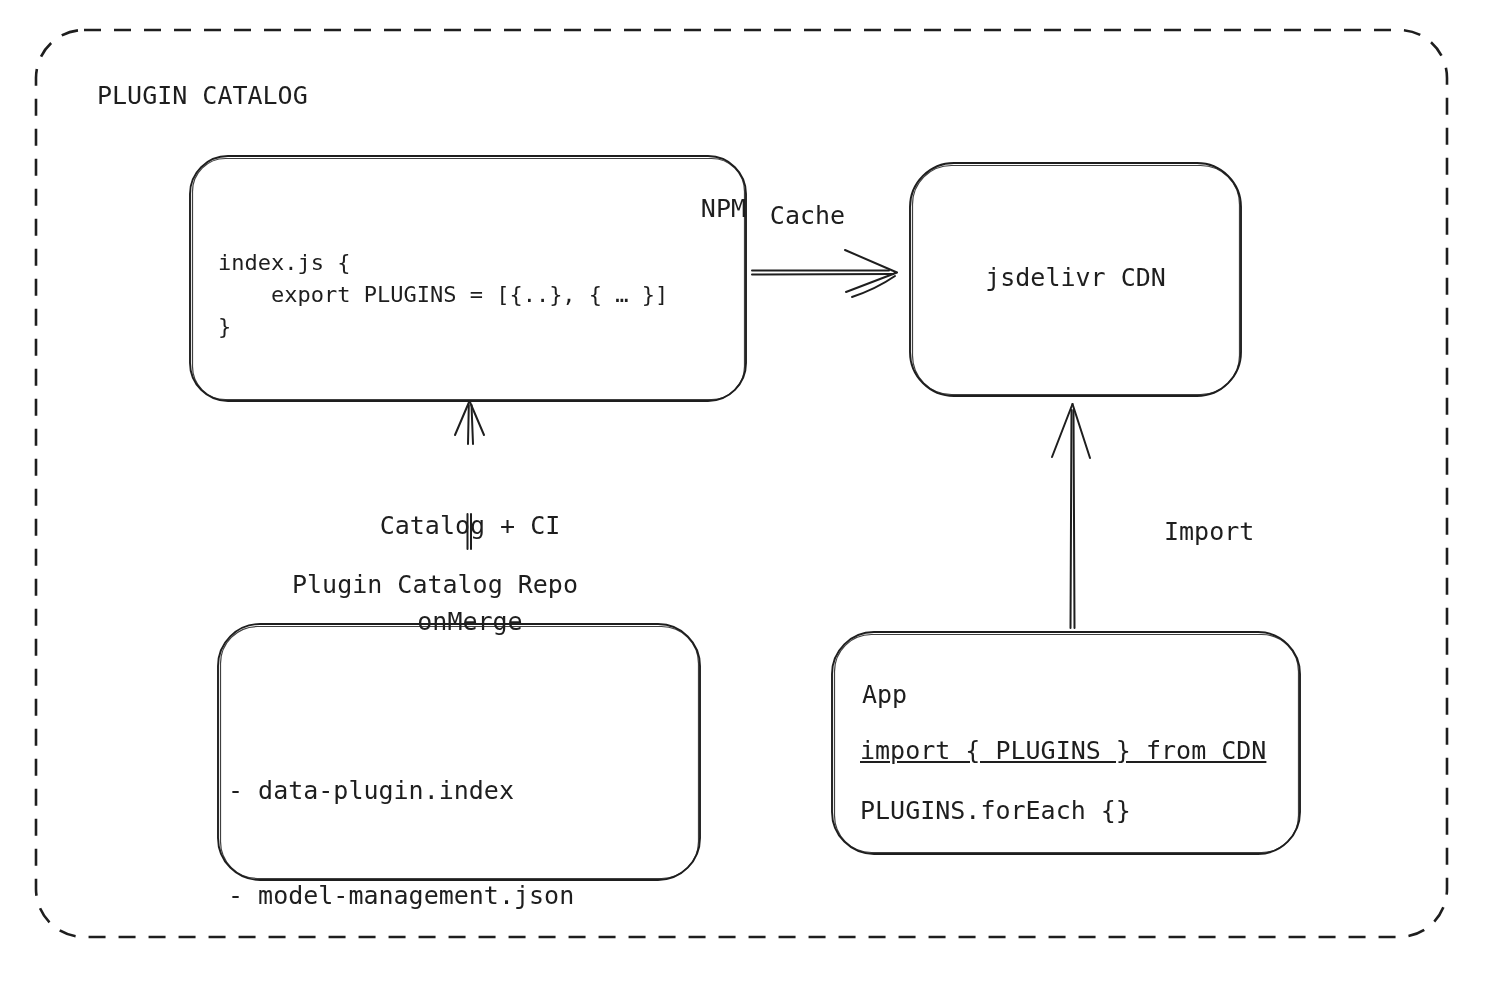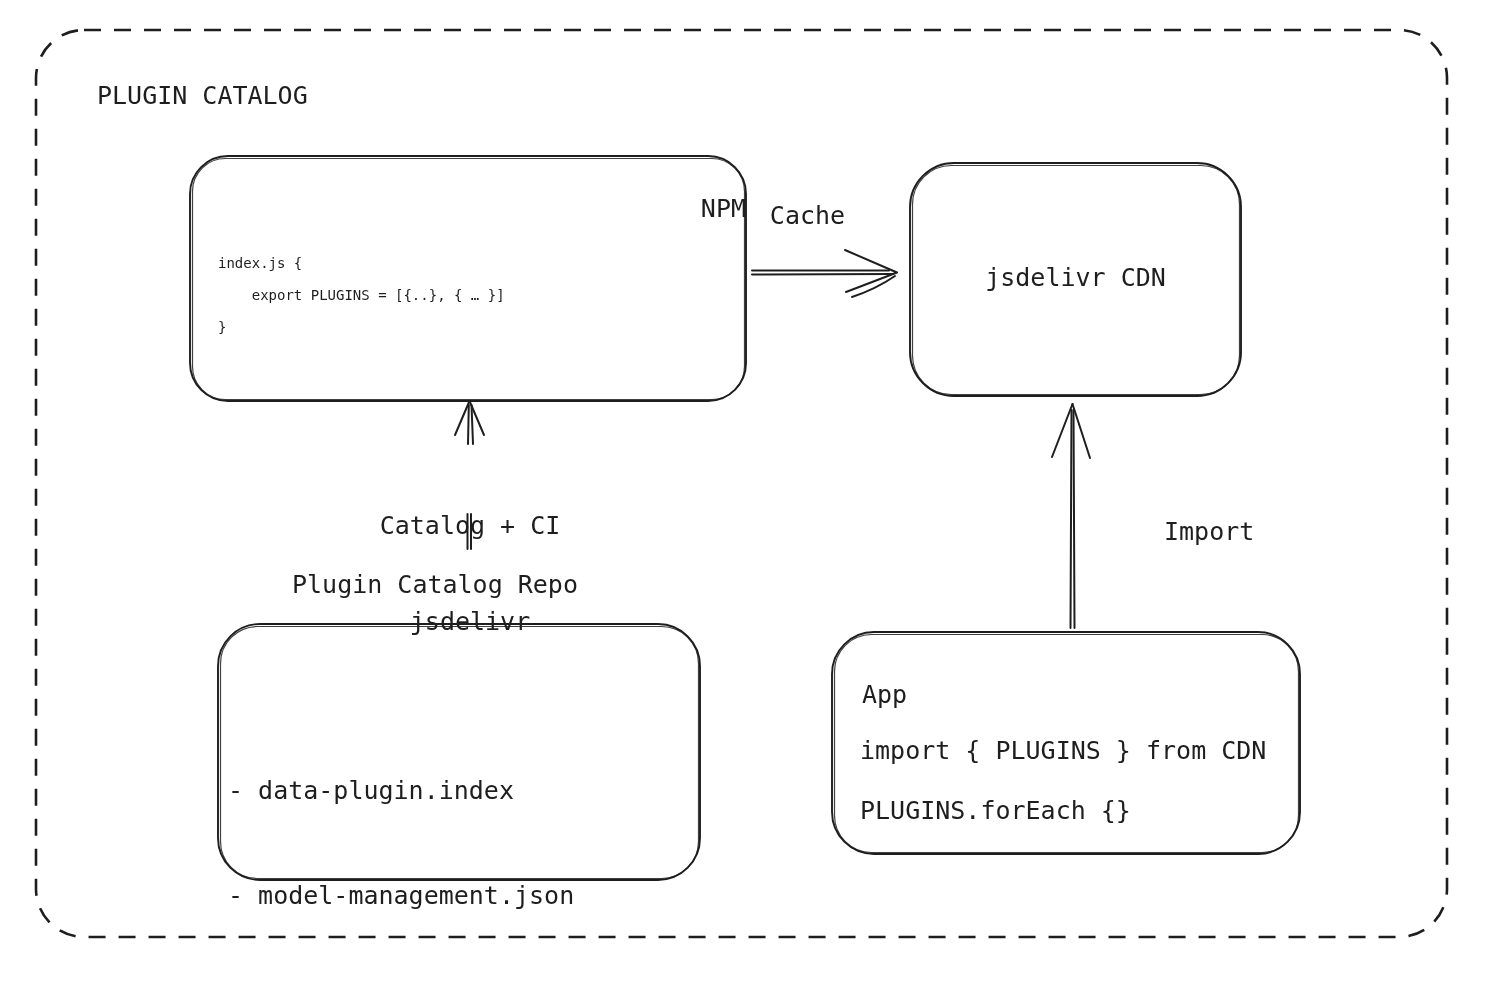--- a/index.html
+++ b/index.html
@@ -34,21 +34,21 @@
     stroke-linecap: butt;
   }
   .txt {
     position: absolute;
     font-size: 25px;
     line-height: 30px;
     white-space: pre;
     color: var(--stroke);
   }
   .center { text-align: center; }
-  .code { font-size: 14px; line-height: 32px; }
+  .code { font-size: 22px; line-height: 32px; }
   .repo-files { line-height: 35px; }
   .two-line { line-height: 32px; }
 </style>
 </head>
 <body>
 
 <div class="canvas">
 
   <svg class="layer" viewBox="0 0 1506 1002">
 
@@ -104,29 +104,29 @@
   <div class="txt code" style="left:218px; top:247px;">index.js {
     export PLUGINS = [{..}, { … }]
 }</div>
 
   <div class="txt center" style="left:740px; top:201px; width:135px;">Cache</div>
 
   <div class="txt center" style="left:910px; top:263px; width:331px;">jsdelivr CDN</div>
 
   <div class="txt center two-line" style="left:330px; top:446px; width:280px;">
     <div>Catalog + CI</div>
-    <div>jsdelivr</div>
+    <div>onMerge</div>
   </div>
 
   <div class="txt center" style="left:240px; top:570px; width:390px;">Plugin Catalog Repo</div>
   <div class="txt repo-files" style="left:228px; top:703px;">
     <div>- data-plugin.index</div>
     <div>- model-management.json</div>
     <div>…</div>
   </div>
 
   <div class="txt" style="left:1164px; top:517px;">Import</div>
 
   <div class="txt" style="left:862px; top:680px;">App</div>
-  <div class="txt" style="left:860px; top:736px;">import { PLUGINS } from CDN</div>
+  <div class="txt" style="left:860px; top:736px;text-decoration:underline;">import { PLUGINS } from CDN</div>
   <div class="txt" style="left:860px; top:796px;">PLUGINS.forEach {}</div>
 
 </div>
 
 </body></html>

